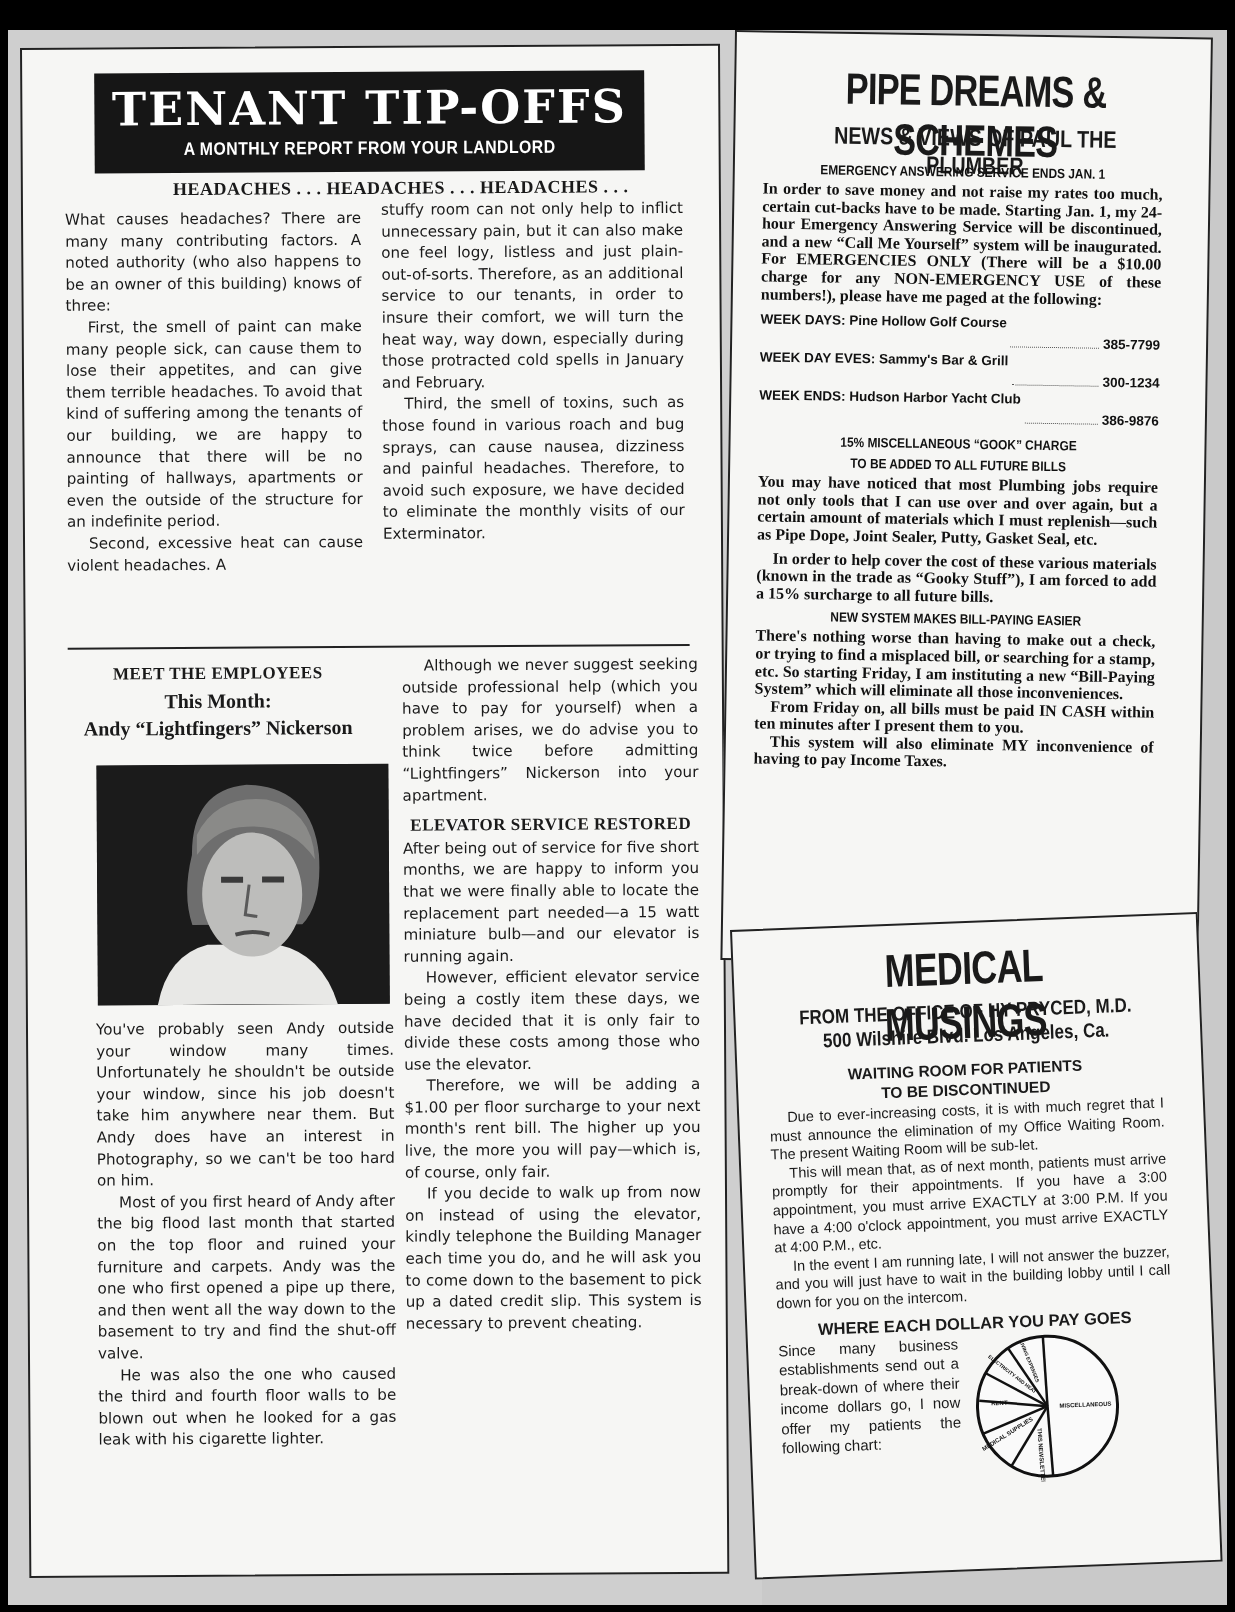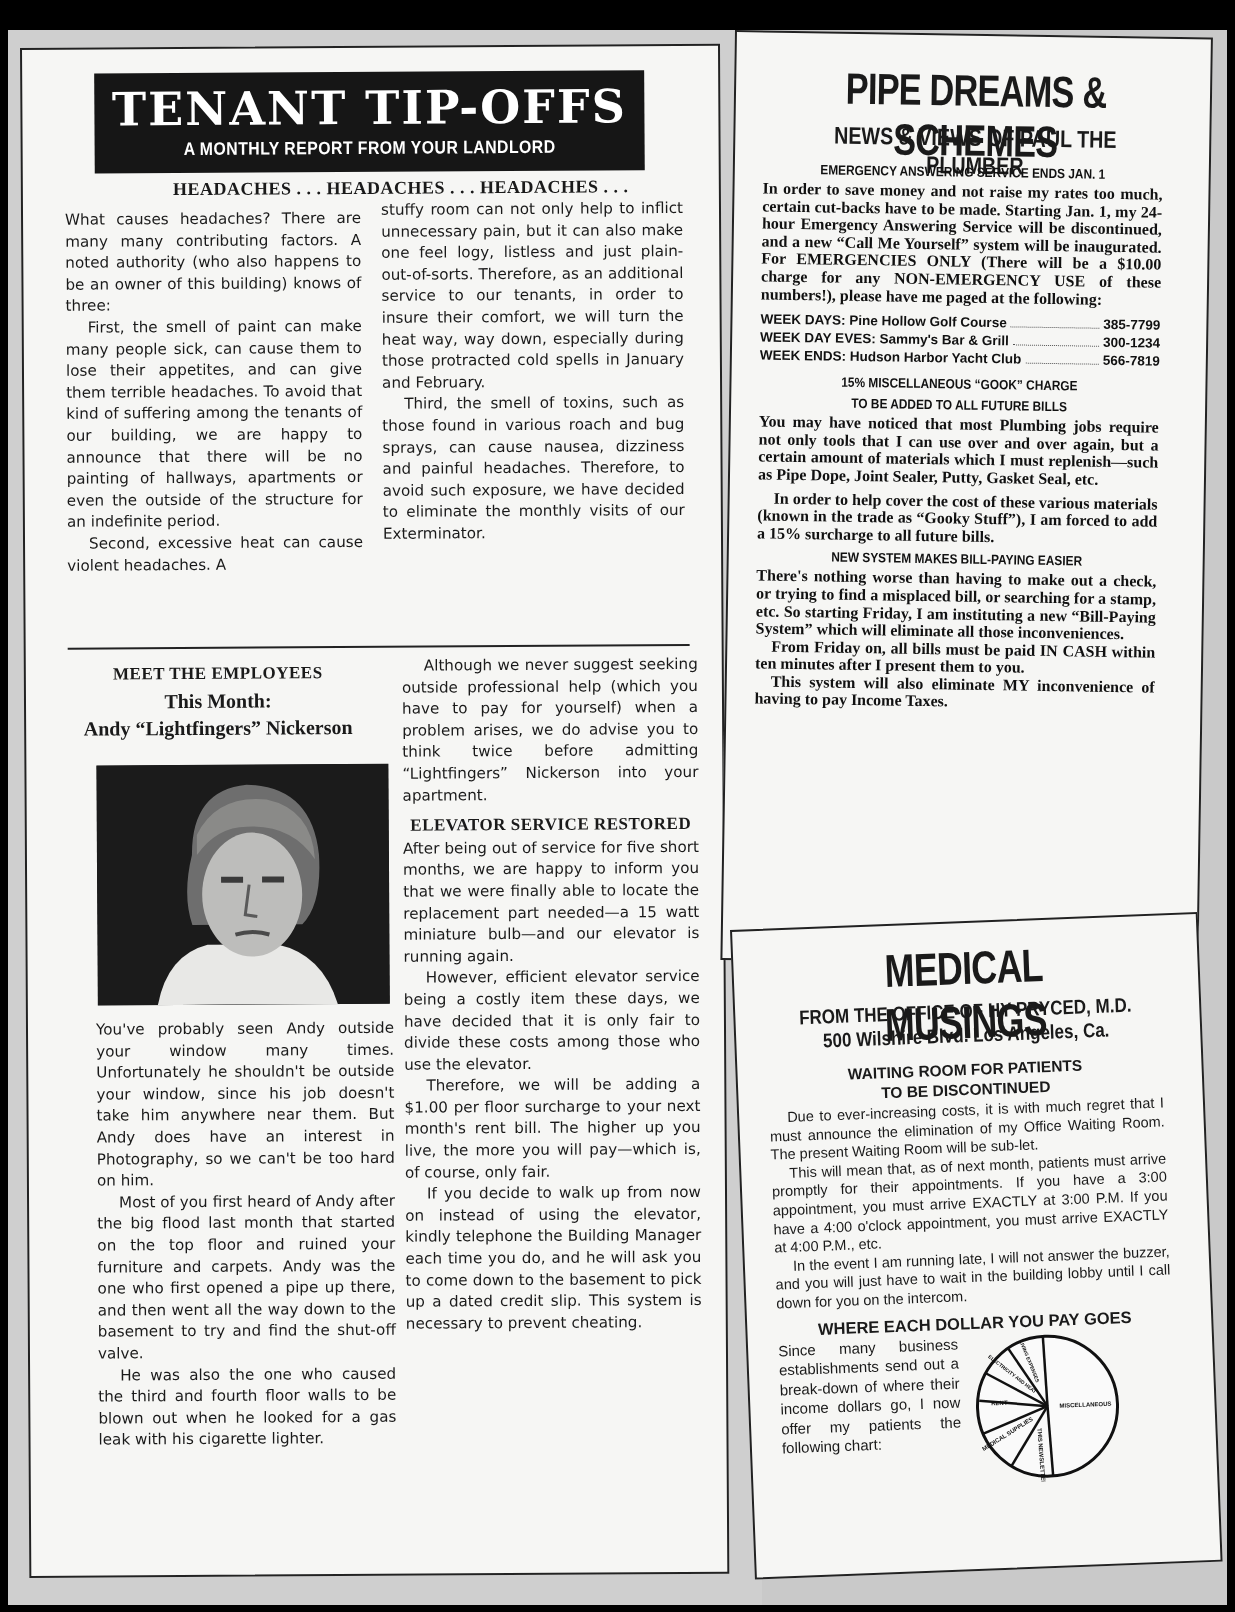--- a/index.html
+++ b/index.html
@@ -46,21 +46,21 @@
   
   .pipe-title { position:absolute; left:30px; top:30px; width:420px; text-align:center; font-family:"Liberation Sans", sans-serif; font-weight:bold; font-size:44px; transform:scaleX(0.78); transform-origin:center; letter-spacing:-1px; }
   .pipe-sub { position:absolute; left:20px; top:88px; width:440px; text-align:center; font-family:"Liberation Sans", sans-serif; font-weight:bold; font-size:24px; transform:scaleX(0.82); }
   .pipe-body { position:absolute; left:28px; top:124px; width:400px; font-family:"Liberation Serif", serif; font-size:16px; line-height:17.6px; font-weight:bold; text-align:justify; color:#111; }
   .pipe-body p { margin:0; }
   .pipe-body p.ind { text-indent:16px; }
   .pipe-h { font-family:"Liberation Sans", sans-serif; font-weight:bold; font-size:13.5px; text-align:center; transform:scaleX(0.88); margin:4px 0 2px; line-height:17px; }
   .phone-row { display:flex; font-family:"Liberation Sans", sans-serif; font-weight:bold; font-size:13.5px; line-height:18px; }
   .phone-row .lbl { white-space:nowrap; }
   .phone-row .dots { flex:1; border-bottom:1px dotted #555; margin:0 4px 5px; }
-  .phone-row .num { white-space:nowrap; }
+  .phone-row .num { white-space:nowrap;margin-top:20px; }
 
   
   .med-title { position:absolute; left:20px; top:18px; width:420px; text-align:center; font-family:"Liberation Sans", sans-serif; font-weight:bold; font-size:46px; transform:scaleX(0.78); letter-spacing:-1px; }
   .med-sub { position:absolute; left:10px; top:76px; width:440px; text-align:center; font-family:"Liberation Sans", sans-serif; font-weight:bold; font-size:20px; line-height:24px; transform:scaleX(0.85); }
   .med-body { position:absolute; left:30px; top:136px; width:395px; font-family:"Liberation Sans", sans-serif; font-size:14.5px; line-height:18.6px; text-align:justify; }
   .med-body p { margin:0; }
   .med-body p.ind { text-indent:18px; }
   .med-h { font-weight:bold; text-align:center; font-size:15.5px; line-height:18px; margin:2px 0; }
   .dollar-wrap { display:flex; gap:12px; align-items:flex-start; }
   .dollar-text { width:180px; font-size:15px; line-height:19.5px; text-align:justify; }
@@ -140,21 +140,21 @@
         <span class="num">385-7799</span>
     </div>
     <div class="phone-row">
       <span class="lbl">WEEK DAY EVES: Sammy's Bar &amp; Grill</span>
         <span class="dots"></span>
         <span class="num">300-1234</span>
     </div>
     <div class="phone-row">
       <span class="lbl">WEEK ENDS: Hudson Harbor Yacht Club</span>
         <span class="dots"></span>
-        <span class="num">566-7819</span>
+        <span class="num">386-9876</span>
     </div>
     <div class="pipe-h" style="margin-top:8px">15% MISCELLANEOUS “GOOK” CHARGE</div>
     <div class="pipe-h">TO BE ADDED TO ALL FUTURE BILLS</div>
     <p>You may have noticed that most Plumbing jobs require not only tools that I can use over and over again, but a certain amount of materials which I must replenish—such as Pipe Dope, Joint Sealer, Putty, Gasket Seal, etc.</p>
     <p class="ind" style="margin-top:6px">In order to help cover the cost of these various materials (known in the trade as “Gooky Stuff”), I am forced to add a 15% surcharge to all future bills.</p>
     <div class="pipe-h" style="margin-top:6px">NEW SYSTEM MAKES BILL-PAYING EASIER</div>
     <p>There's nothing worse than having to make out a check, or trying to find a misplaced bill, or searching for a stamp, etc. So starting Friday, I am instituting a new “Bill-Paying System” which will eliminate all those inconveniences.</p>
     <p class="ind">From Friday on, all bills must be paid IN CASH within ten minutes after I present them to you.</p>
     <p class="ind">This system will also eliminate MY inconvenience of having to pay Income Taxes.</p>
   </div>

